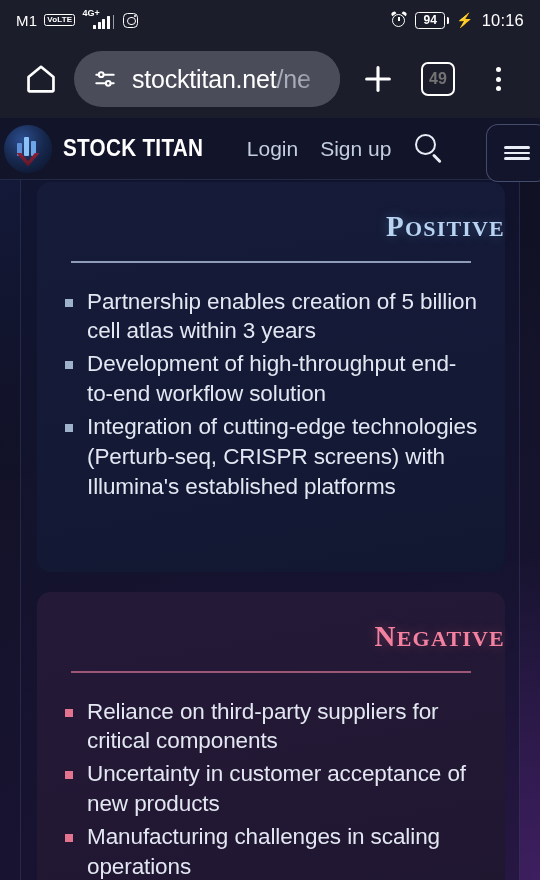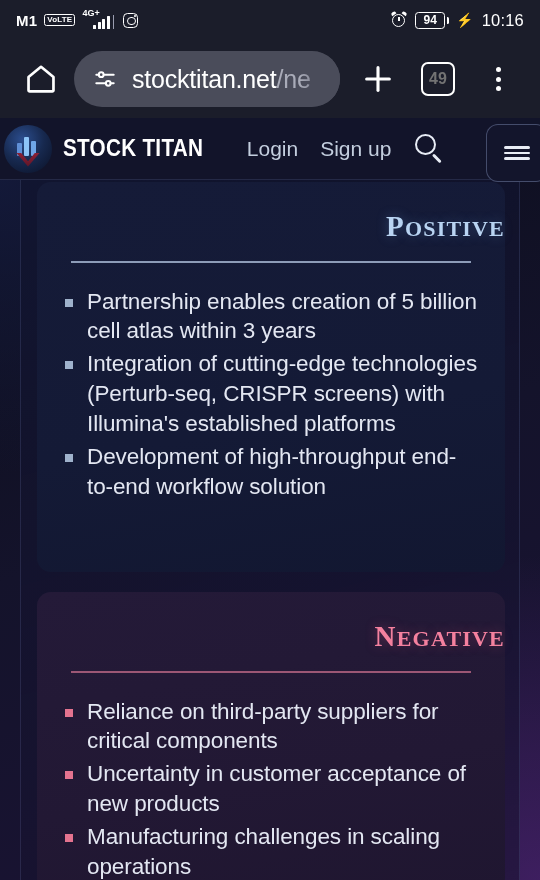--- a/index.html
+++ b/index.html
@@ -13,21 +13,21 @@
 
   
   .statusbar {
     position:absolute; top:0; left:0; width:540px; height:40px;
     background:#1b1d2a; color:#ffffff;
     display:flex; align-items:center; justify-content:space-between;
     padding:0 16px;
   }
   .sb-left { display:flex; align-items:center; gap:7px; }
   .sb-right { display:flex; align-items:center; gap:8px; }
-  .carrier { font-size:15px; letter-spacing:.2px; font-weight:700; }
+  .carrier { font-size:15px; letter-spacing:.2px; font-weight:400; }
   .volte {
     border:1.6px solid #fff; border-radius:2.5px;
     font-size:8px; font-weight:700; letter-spacing:.2px;
     padding:1px 2px; line-height:1.05; color:#fff;
   }
   .net-wrap { display:flex; align-items:flex-end; gap:1px; position:relative; height:18px; }
   .net-label {
     position:absolute; top:-2px; left:0; font-size:9px; font-weight:700; line-height:1;
   }
   .bars { display:flex; align-items:flex-end; gap:1.5px; height:14px; margin-left:11px; }
@@ -295,22 +295,22 @@
   </div>
 
   <div class="page">
     <div class="content-col">
 
       <div class="card card-positive">
         <div class="card-title title-positive"><span class="cap">P</span><span class="rest">OSITIVE</span></div>
         <div class="divider divider-positive"></div>
         <ul class="bullets bullets-positive">
           <li>Partnership enables creation of 5 billion cell atlas within 3 years</li>
+          <li>Development of high-throughput end-to-end workflow solution</li>
           <li>Integration of cutting-edge technologies (Perturb-seq, CRISPR screens) with Illumina's established platforms</li>
-          <li>Development of high-throughput end-to-end workflow solution</li>
         </ul>
       </div>
 
       <div class="card card-negative">
         <div class="card-title title-negative"><span class="cap">N</span><span class="rest">EGATIVE</span></div>
         <div class="divider divider-negative"></div>
         <ul class="bullets bullets-negative">
           <li>Reliance on third-party suppliers for critical components</li>
           <li>Uncertainty in customer acceptance of new products</li>
           <li>Manufacturing challenges in scaling operations</li>

